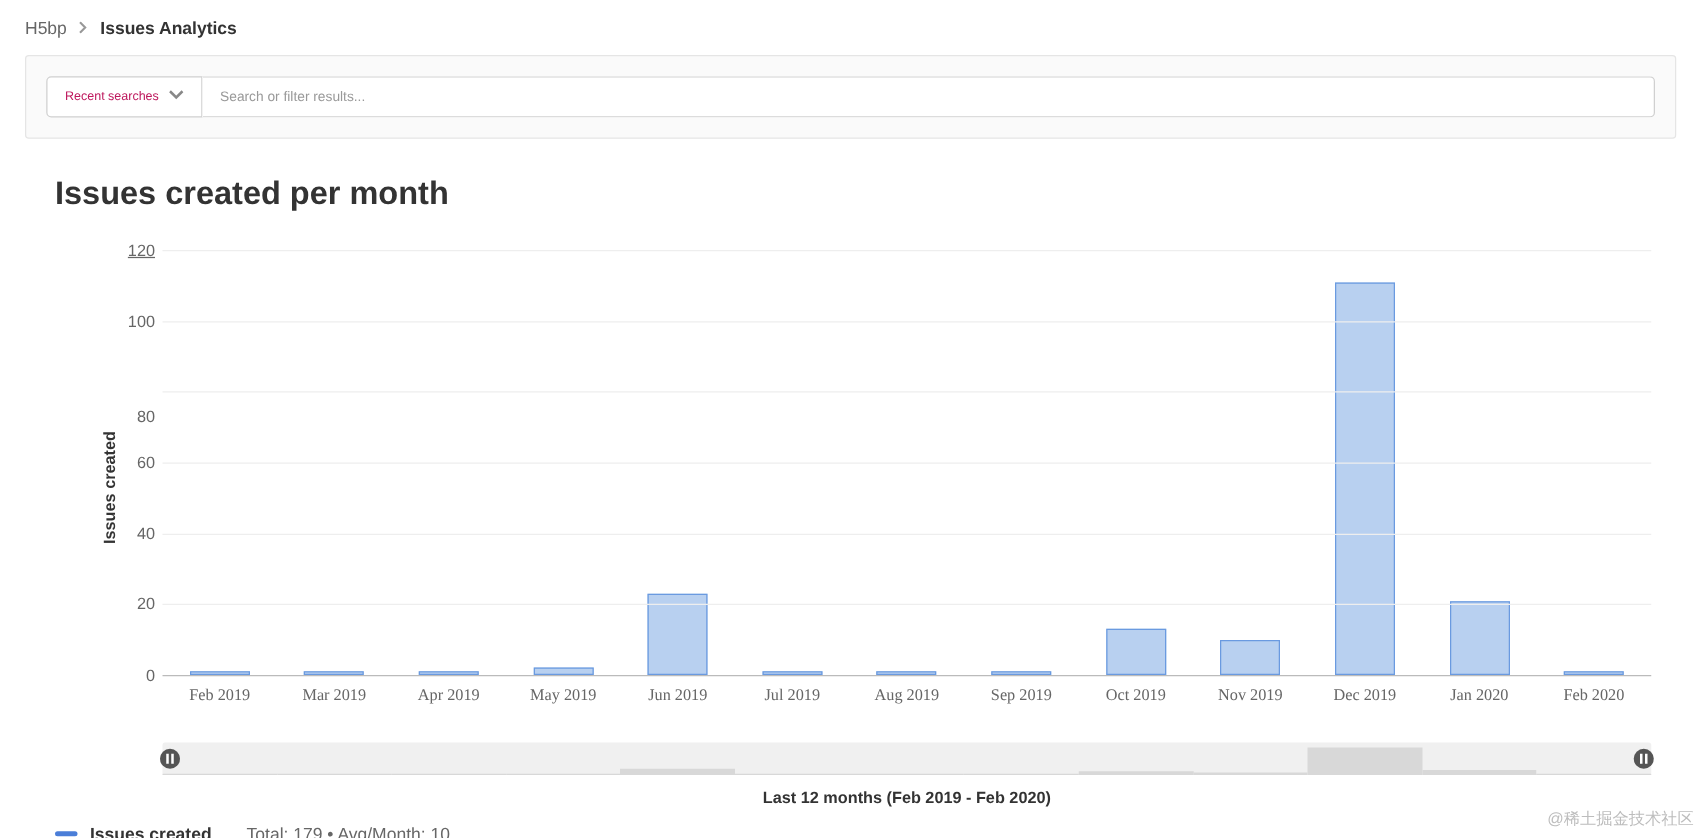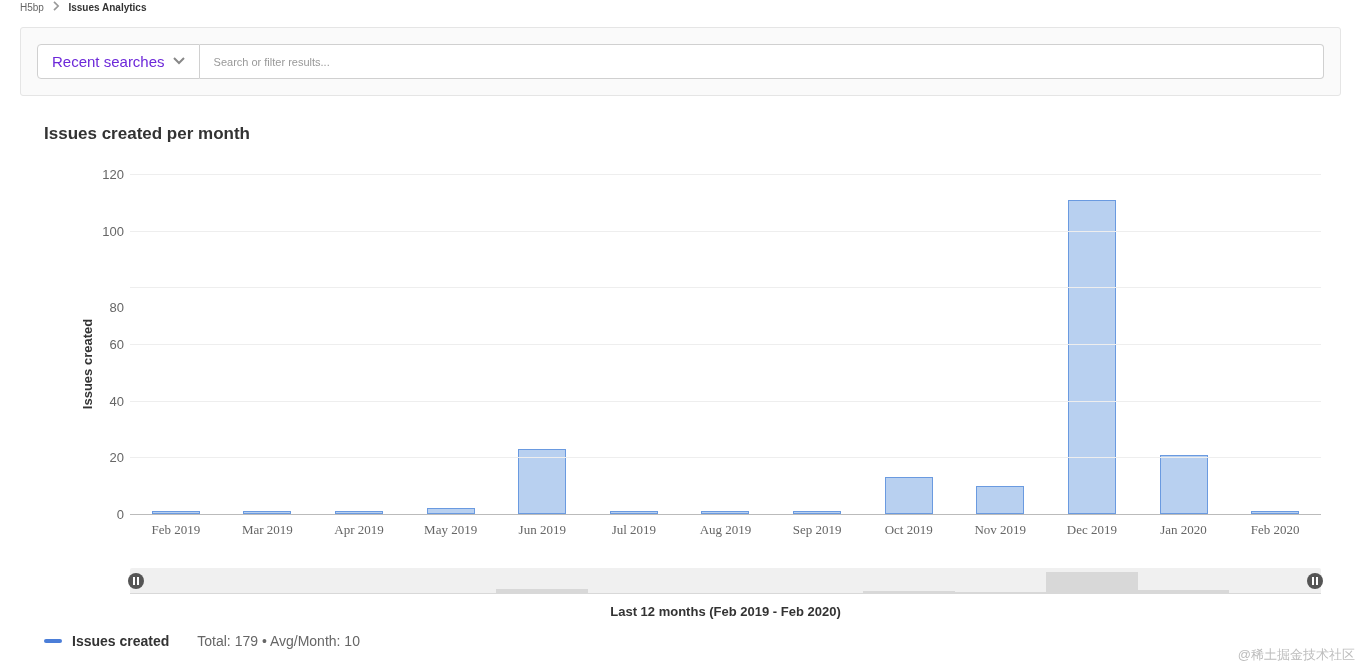--- a/index.html
+++ b/index.html
@@ -4,22 +4,22 @@
 <style>
   * { box-sizing: border-box; }
   body {
     margin: 0;
     font-family: -apple-system, BlinkMacSystemFont, "Segoe UI", Helvetica, Arial, sans-serif;
     color: #333;
     background: #fff;
     width: 1361px;
   }
   .breadcrumb {
-    padding: 1px 20px 14px 20px;
-    font-size: 10px;
+    padding: 14px 20px 14px 20px;
+    font-size: 14px;
     color: #666;
   }
   .breadcrumb .sep {
     display: inline-block;
     margin: 0 6px;
     color: #999;
   }
   .breadcrumb .current {
     font-weight: 600;
     color: #333;
@@ -30,48 +30,48 @@
     margin: 0 20px;
     border: 1px solid #e5e5e5;
     background: #fafafa;
     padding: 16px;
     border-radius: 3px;
     display: flex;
     gap: 0;
   }
   .recent-btn {
     display: inline-flex;
-    align-items: flex-end;
+    align-items: center;
     gap: 8px;
     background: #fff;
     border: 1px solid #d0d0d0;
     border-radius: 4px 0 0 4px;
     padding: 8px 14px;
-    font-size: 15px;
-    color: #6d28d9;
+    font-size: 10px;
+    color: #be185d;
     cursor: pointer;
   }
   .recent-btn svg { width: 12px; height: 12px; }
   .search-input {
     flex: 1;
     border: 1px solid #d0d0d0;
     border-left: none;
     border-radius: 0 4px 4px 0;
     padding: 8px 14px;
     font-size: 11px;
     color: #000000;
     background: #fff;
   }
   .search-input::placeholder { color: #999; }
 
   .chart-section {
     padding: 28px 40px 0 40px;
   }
   .chart-title {
-    font-size: 17px;
+    font-size: 26px;
     font-weight: 700;
     margin: 0 0 30px 4px;
   }
 
   .chart-area {
     position: relative;
     height: 380px;
     margin-left: 30px;
   }
   .ylabel {
@@ -301,21 +301,21 @@
         <div class="ytick" style="top: 83.3333%;">20</div>
         <div class="gridline" style="top: 66.6667%;"></div>
         <div class="ytick" style="top: 66.6667%;">40</div>
         <div class="gridline" style="top: 50%;"></div>
         <div class="ytick" style="top: 50%;">60</div>
         <div class="gridline" style="top: 33.3333%;"></div>
         <div class="ytick" style="top: 33.3333%; margin-top: 20px;">80</div>
         <div class="gridline" style="top: 16.6667%;"></div>
         <div class="ytick" style="top: 16.6667%;">100</div>
         <div class="gridline" style="top: 0%;"></div>
-        <div class="ytick" style="top: 0%;">120</div>
+        <div class="ytick" style="top: 0%; text-decoration: underline;">120</div>
       </div>
   </div>
 
   <div class="range-track">
     <div id="sparks">
         <div class="range-spark" style="left: 0%; width: 7.69231%; height: 1px;"></div>
         <div class="range-spark" style="left: 7.69231%; width: 7.69231%; height: 1px;"></div>
         <div class="range-spark" style="left: 15.3846%; width: 7.69231%; height: 1px;"></div>
         <div class="range-spark" style="left: 23.0769%; width: 7.69231%; height: 1px;"></div>
         <div class="range-spark" style="left: 30.7692%; width: 7.69231%; height: 4.55856px;"></div>

